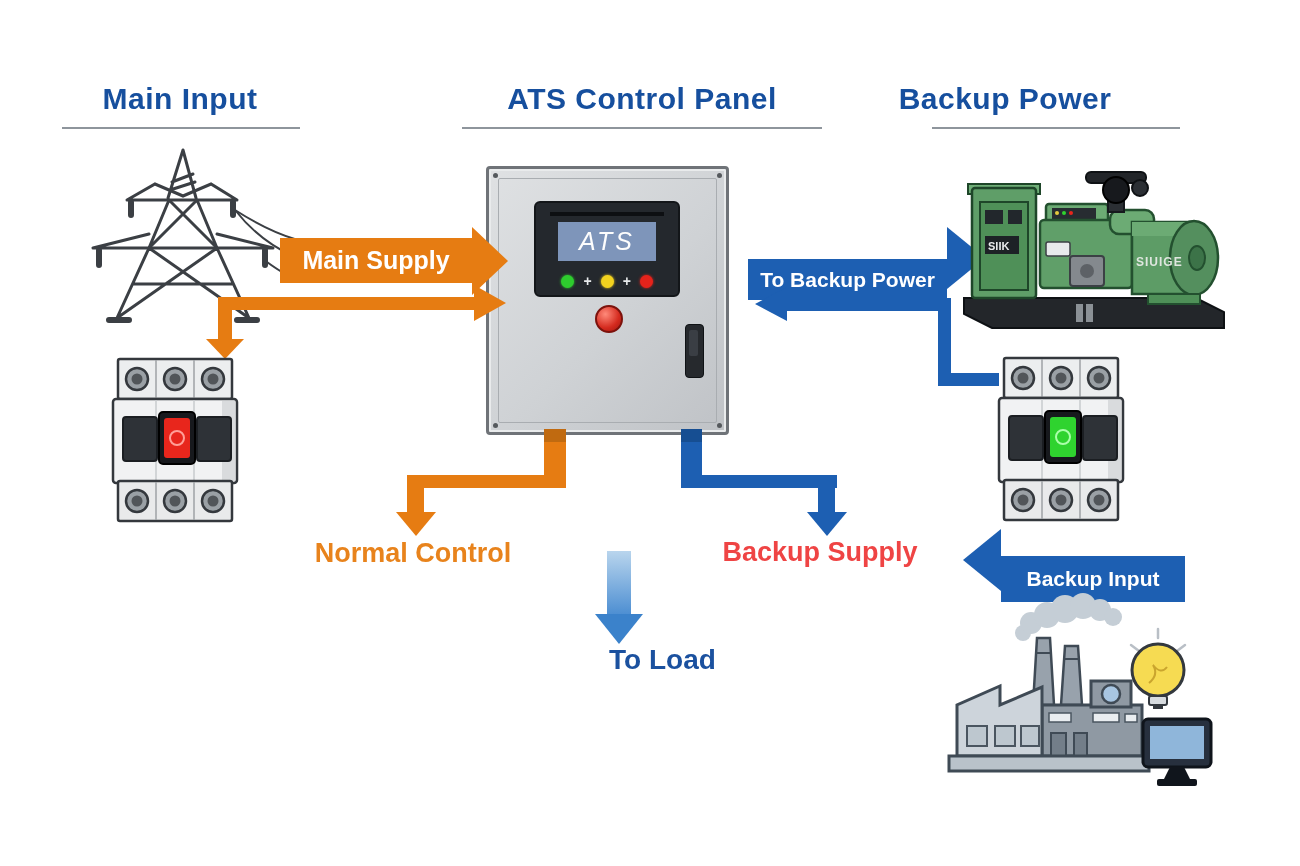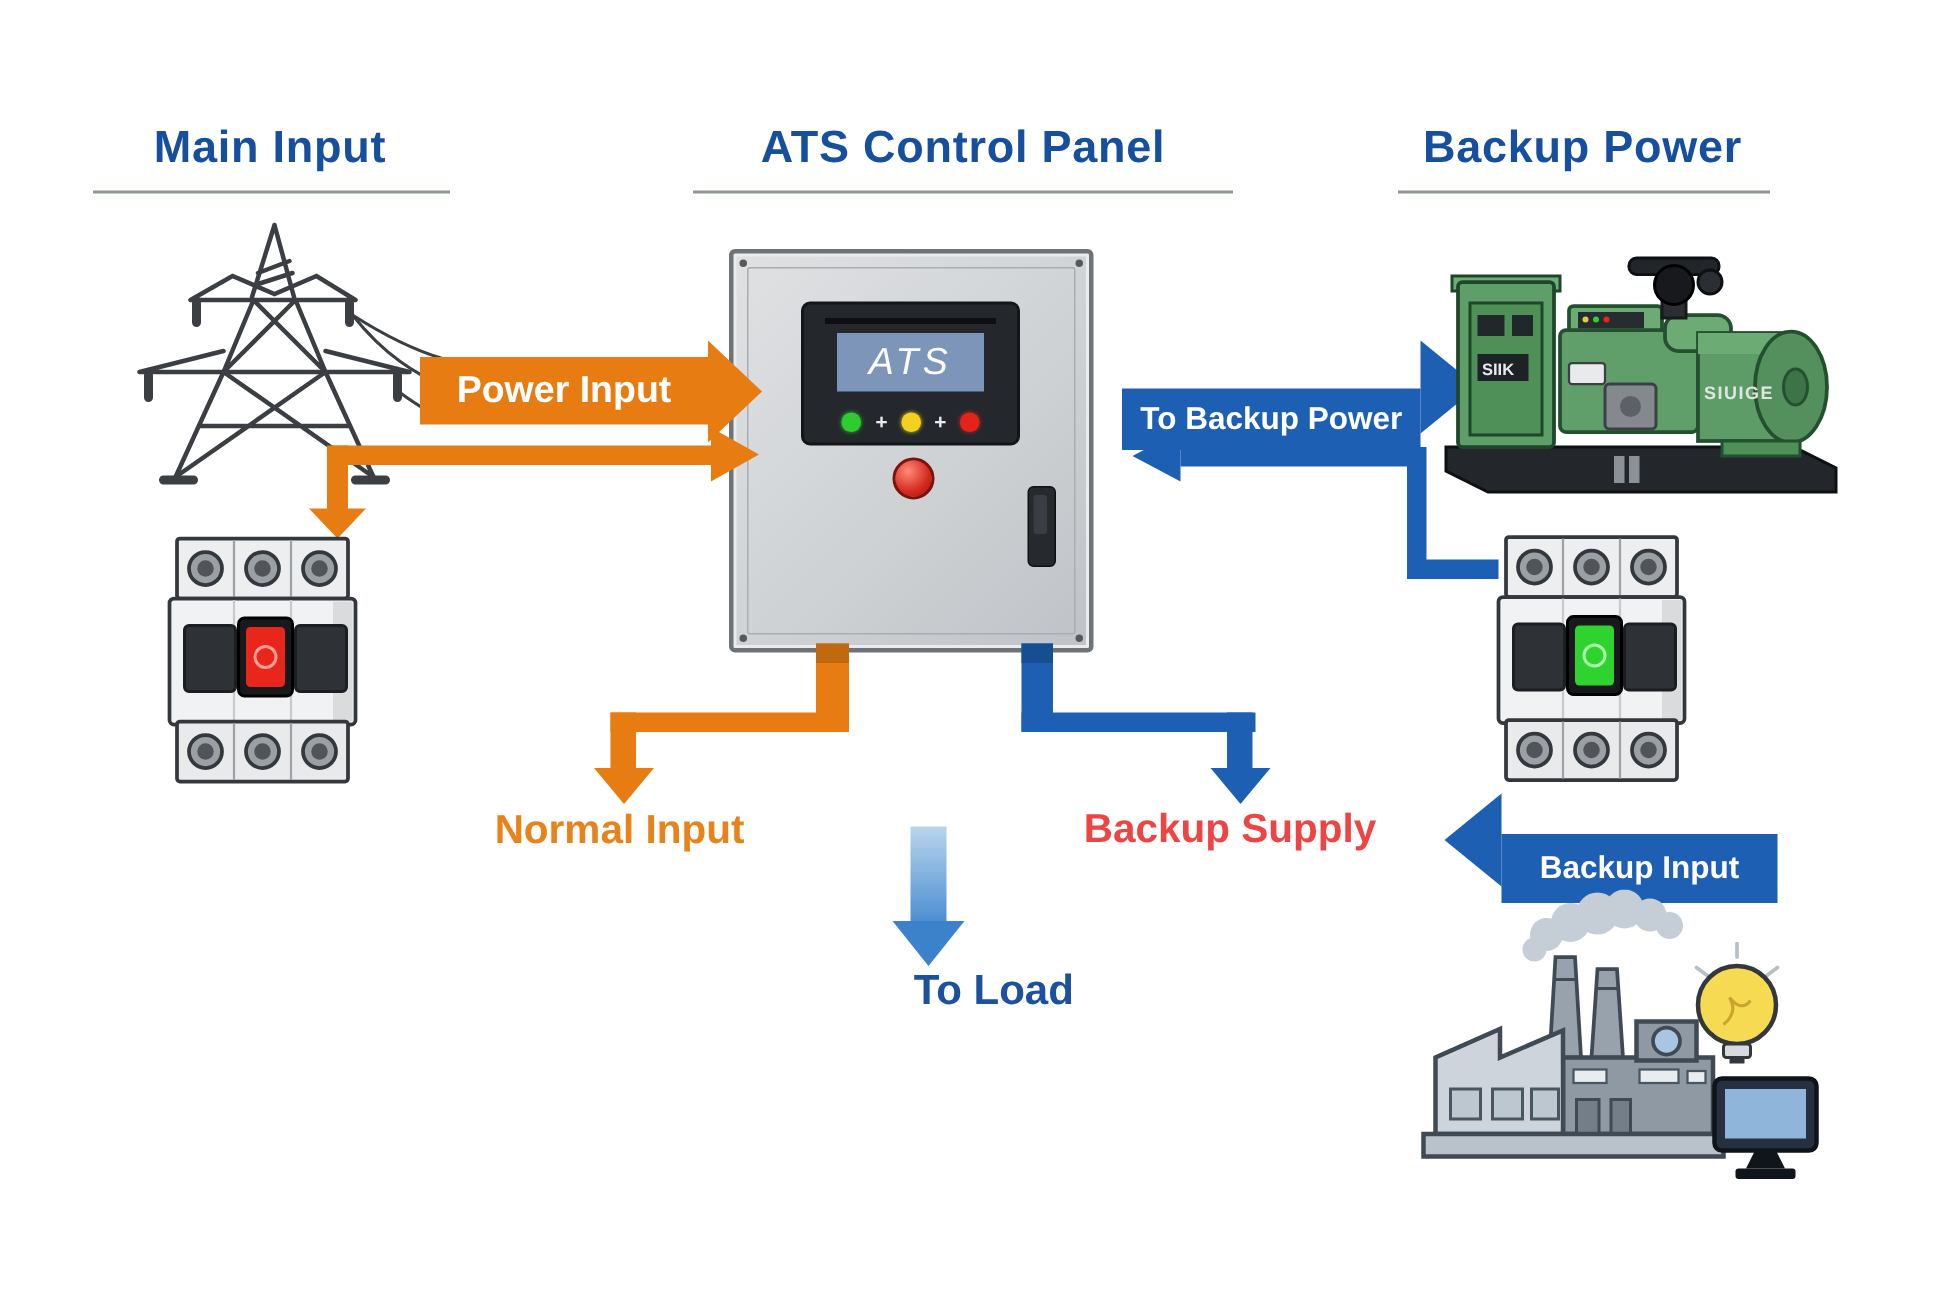--- a/index.html
+++ b/index.html
@@ -60,21 +60,21 @@
 <body>
 
 <div id="canvas">
 
   <div class="heading" style="left:50px;width:260px;">Main Input</div>
   <div class="underline" style="left:62px;width:238px;"></div>
 
   <div class="heading" style="left:452px;width:380px;">ATS Control Panel</div>
   <div class="underline" style="left:462px;width:360px;"></div>
 
-  <div class="heading" style="left:925px;width:260px;">Backup Power</div>
+  <div class="heading" style="left:875px;width:260px;">Backup Power</div>
   <div class="underline" style="left:932px;width:248px;"></div>
 
   <svg class="abs" style="left:65px;top:146px;" width="230" height="185" viewBox="0 0 230 185">
     <g stroke="#3b3f44" stroke-width="3" fill="none" stroke-linecap="round">
       <path d="M118,4 L103,52 M118,4 L131,52 M107,36 L128,28 M105,44 L130,36"></path>
       <path d="M62,54 L172,54 M62,54 L90,38 L118,50 L146,38 L172,54"></path>
       <path d="M104,54 L84,102 M132,54 L152,102 M104,54 L152,102 M132,54 L84,102"></path>
       <path d="M28,102 L208,102 M28,102 L84,88 M208,102 L152,88"></path>
       <path d="M84,102 L52,172 M152,102 L184,172 M84,102 L184,172 M152,102 L52,172 M68,138 L168,138"></path>
     </g>
@@ -104,21 +104,21 @@
         <span class="ledplus">+</span>
         <span class="led red"></span>
       </div>
     </div>
     <div id="red-button"></div>
     <div id="handle">
       <div class="grip"></div>
     </div>
   </div>
 
-  <div class="arrow-body orange" style="left:280px;top:238px;width:192px;height:45px;font-size:25px;">Power Input</div>
+  <div class="arrow-body orange" style="left:280px;top:238px;width:192px;height:45px;font-size:25px;">Main Supply</div>
   <div class="tri" style="left:472px;top:227px;border-top:34px solid transparent;border-bottom:34px solid transparent;border-left:36px solid #e67c12;"></div>
 
   <div class="line-o" style="left:222px;top:297px;width:252px;height:13px;"></div>
   <div class="tri" style="left:474px;top:285px;border-top:18px solid transparent;border-bottom:18px solid transparent;border-left:32px solid #e67c12;"></div>
   <div class="line-o" style="left:218px;top:297px;width:14px;height:43px;"></div>
   <div class="tri" style="left:206px;top:339px;border-left:19px solid transparent;border-right:19px solid transparent;border-top:20px solid #e67c12;"></div>
 
   <div class="arrow-body blue" style="left:748px;top:240px;width:199px;height:41px;font-size:21px;">To Backup Power</div>
   <div class="tri" style="left:947px;top:227px;border-top:31px solid transparent;border-bottom:31px solid transparent;border-left:38px solid #1d5fb2;"></div>
 
@@ -128,21 +128,21 @@
   <div class="line-b" style="left:938px;top:373px;width:61px;height:13px;"></div>
 
   <div class="arrow-body blue" style="left:1001px;top:537px;width:184px;height:46px;font-size:21px;">Backup Input</div>
   <div class="tri" style="left:963px;top:529px;border-top:31px solid transparent;border-bottom:31px solid transparent;border-right:38px solid #1d5fb2;"></div>
 
   <div class="line-o" style="left:544px;top:429px;width:22px;height:59px;"></div>
   <div class="abs" style="left:544px;top:429px;width:22px;height:13px;background:#c06a10;"></div>
   <div class="line-o" style="left:407px;top:475px;width:159px;height:13px;"></div>
   <div class="line-o" style="left:407px;top:475px;width:17px;height:38px;"></div>
   <div class="tri" style="left:396px;top:512px;border-left:20px solid transparent;border-right:20px solid transparent;border-top:24px solid #e67c12;"></div>
-  <div class="flow-label lbl-orange" style="left:308px;top:538px;width:210px;">Normal Input</div>
+  <div class="flow-label lbl-orange" style="left:308px;top:538px;width:210px;">Normal Control</div>
 
   <div class="line-b" style="left:681px;top:429px;width:21px;height:59px;"></div>
   <div class="abs" style="left:681px;top:429px;width:21px;height:13px;background:#164e92;"></div>
   <div class="line-b" style="left:681px;top:475px;width:156px;height:13px;"></div>
   <div class="line-b" style="left:818px;top:475px;width:17px;height:38px;"></div>
   <div class="tri" style="left:807px;top:512px;border-left:20px solid transparent;border-right:20px solid transparent;border-top:24px solid #1d5fb2;"></div>
   <div class="flow-label lbl-blue" style="left:715px;top:537px;width:210px;">Backup Supply</div>
 
   <div class="abs" style="left:607px;top:551px;width:24px;height:64px;background:linear-gradient(#b9d5ed,#4c8ed2);"></div>
   <div class="tri" style="left:595px;top:614px;border-left:24px solid transparent;border-right:24px solid transparent;border-top:30px solid #3b82cb;"></div>

